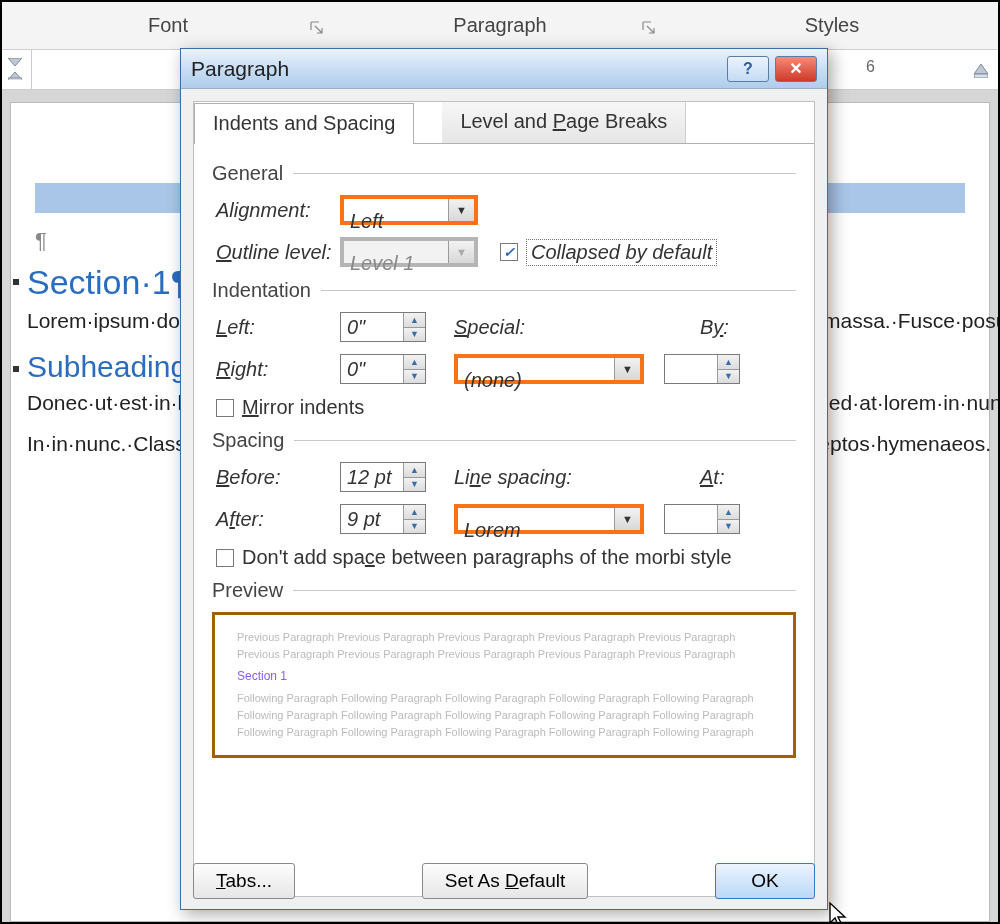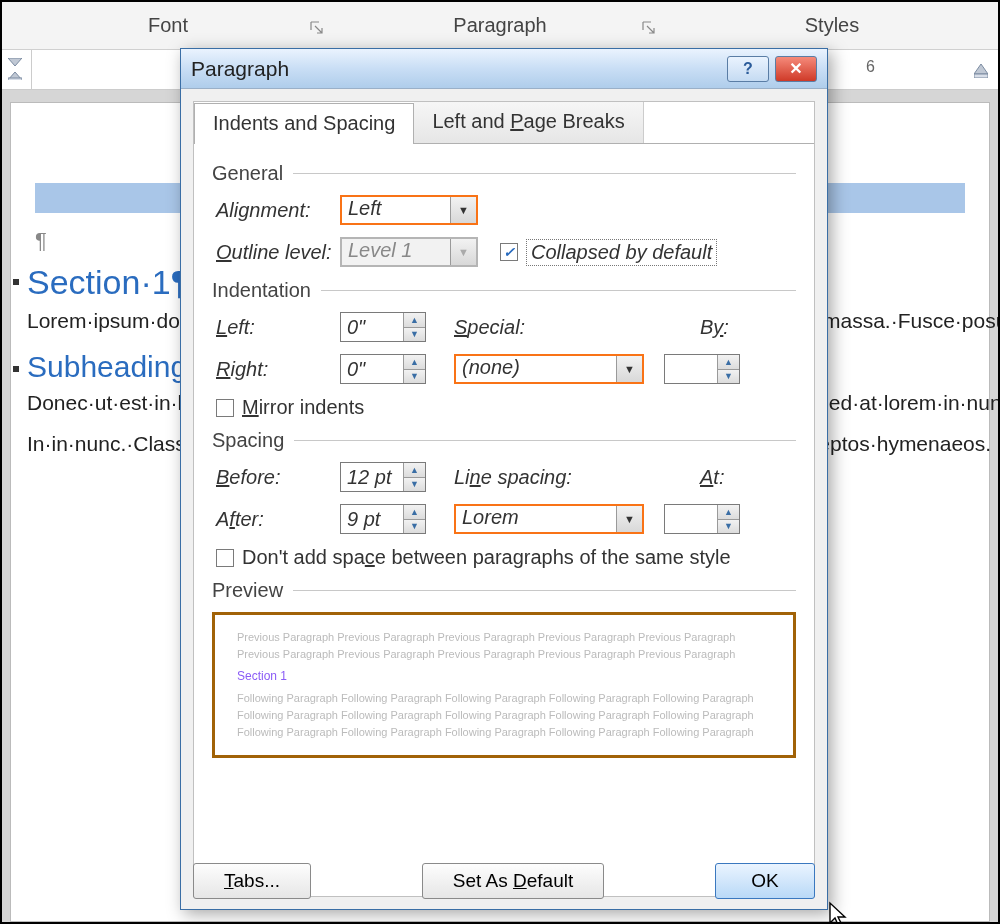--- a/index.html
+++ b/index.html
@@ -50,43 +50,43 @@
   display: flex; align-items: center; justify-content: center;
   background: linear-gradient(#eaf3fe,#c5dbf2);
   font-size: 16px; font-weight: bold;
 }
 .titlebar .win-close { background: linear-gradient(#f58a7a,#cf3a28); color: #fff; }
 .titlebar .win-help { color: #2a5b9a; }
 
 .dlg-inner { position: absolute; top: 52px; left: 12px; right: 12px; bottom: 12px; background: #fff; border: 1px solid #c0c0c0; }
 
 
-.tabs { display: flex; border-bottom: 1px solid #b0b0b0; height: 42px; font-size: 20px; color: #333; }
+.tabs { display: flex; border-bottom: 1px solid #b0b0b0; height: 42px; font-size: 20px; color: #333; gap: 28px; }
 .tab { padding: 8px 18px; border-right: 1px solid #ccc; }
 .tab.active { background: #fff; border-top: 1px solid #b0b0b0; border-left: 1px solid #b0b0b0; border-right: 1px solid #b0b0b0; position: relative; top: 1px; }
 .tab.inactive { background: linear-gradient(#f6f6f6,#e6e6e6); }
 .accel { text-decoration: underline; }
 
 .dlg-body { padding: 10px 18px 14px 18px; font-size: 20px; color: #333; }
 
 
 .group { margin-top: 8px; }
 .group-title { display: flex; align-items: center; gap: 10px; color: #444; margin-bottom: 10px; }
 .group-title .line { flex: 1; height: 1px; background: #c8c8c8; }
 
 .row { display: flex; align-items: center; margin: 6px 0 12px 4px; font-style: italic; }
 .lbl { width: 124px; }
 .col3 { margin-left: 28px; }
 .lbl3 { width: 126px; }
 .lbl4 { margin-left: 120px; width: 60px; }
 
 
 .select {
-  width: 138px; height: 30px; background: #fff; border: 2px solid #f97316;
-  display: inline-flex; padding: 0 6px; position: relative;
+  width: 138px; height: 30px; background: #fff; border: 4px solid #f97316;
+  display: inline-flex; padding: 11px 6px; position: relative;
 }
 .select.wide { width: 190px; }
 .select.disabled { background: #f2f2f2; color: #888; border-color: #b5b5b5; }
 .select .arrow {
   position: absolute; right: 0; top: 0; bottom: 0; width: 26px;
   background: linear-gradient(#f2f2f2,#d8d8d8); border-left: 1px solid #9a9a9a;
   display: flex; align-items: center; justify-content: center;
 }
 .select .arrow span { font-size: 11px; color: #333; }
 .select.disabled .arrow span { color: #aaa; }
@@ -110,21 +110,21 @@
 .cb-label { }
 .dotframe { border: 1px dotted #777; padding: 1px 4px; }
 
 
 .preview { border: 3px solid #a16207; padding: 14px 22px; font-size: 11px; color: #bbb; line-height: 1.55; background: #fff; margin-top: 6px; }
 .preview .samp { color: #8b5cf6; font-size: 12px; margin: 4px 0; }
 
 
 .btn-row { position: absolute; left: 12px; right: 12px; bottom: 10px; display: flex; justify-content: space-between; }
 .btn {
-  min-width: 100px; height: 36px; padding: 0 30px;
+  min-width: 100px; height: 36px; padding: 0 22px;
   background: linear-gradient(#fdfdfd,#e6e6e6);
   border: 1px solid #8a8a8a; border-radius: 3px;
   font-size: 19px; display: flex; align-items: center; justify-content: center;
 }
 .btn.default {
   background: linear-gradient(#eaf4ff,#b9d9f7);
   border: 1px solid #3a78bf;
 }
 
 
@@ -202,21 +202,21 @@
         </div>
       <div class="win-btn win-close">
           <span>✕</span>
         </div>
     </div>
 
     <div class="dlg-inner">
       <div class="tabs">
         <div class="tab active"><span>Indents and Spacing</span></div>
         <div class="tab inactive">
-          <span><span>Left and </span><span class="accel">P</span><span>age Breaks</span></span>
+          <span><span>Level and </span><span class="accel">P</span><span>age Breaks</span></span>
         </div>
       </div>
 
       <div class="dlg-body">
 
         <div class="group">
           <div class="group-title">
               <span>General</span>
               <span class="line"></span>
             </div>
@@ -338,21 +338,21 @@
               <span></span>
               <div class="updown">
                   <div>▲</div>
                   <div>▼</div>
                 </div>
             </div>
           </div>
 
           <div class="cb-row">
             <span class="checkbox"></span>
-            <span class="cb-label"><span>Don't add spa</span><span class="accel">c</span><span>e between paragraphs of the same style</span></span>
+            <span class="cb-label"><span>Don't add spa</span><span class="accel">c</span><span>e between paragraphs of the morbi style</span></span>
           </div>
         </div>
 
         <div class="group">
           <div class="group-title">
               <span>Preview</span>
               <span class="line"></span>
             </div>
           <div class="preview">
             <div>Previous Paragraph Previous Paragraph Previous Paragraph Previous Paragraph Previous Paragraph Previous Paragraph Previous Paragraph Previous Paragraph Previous Paragraph Previous Paragraph</div>

